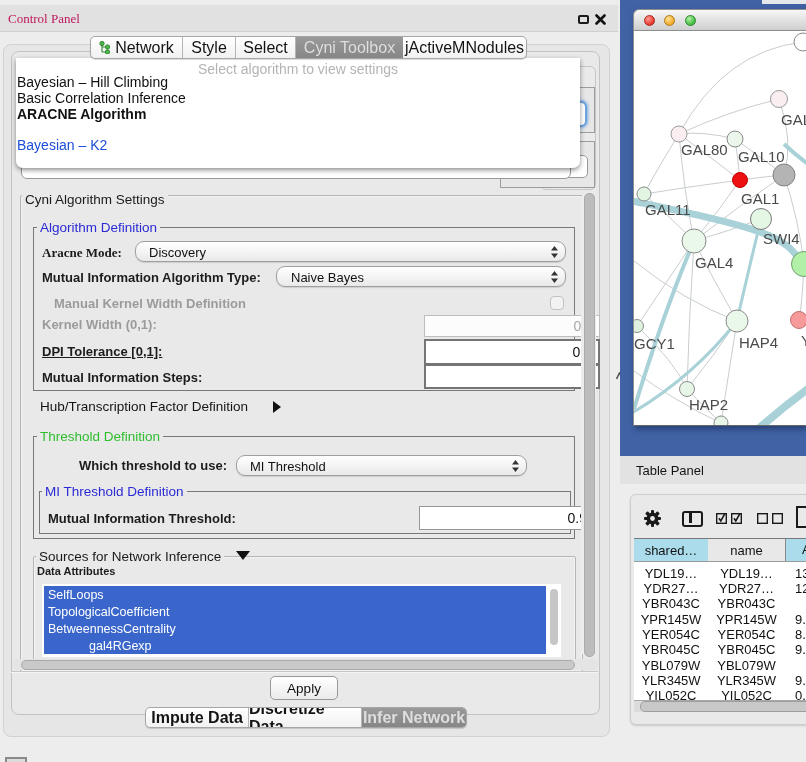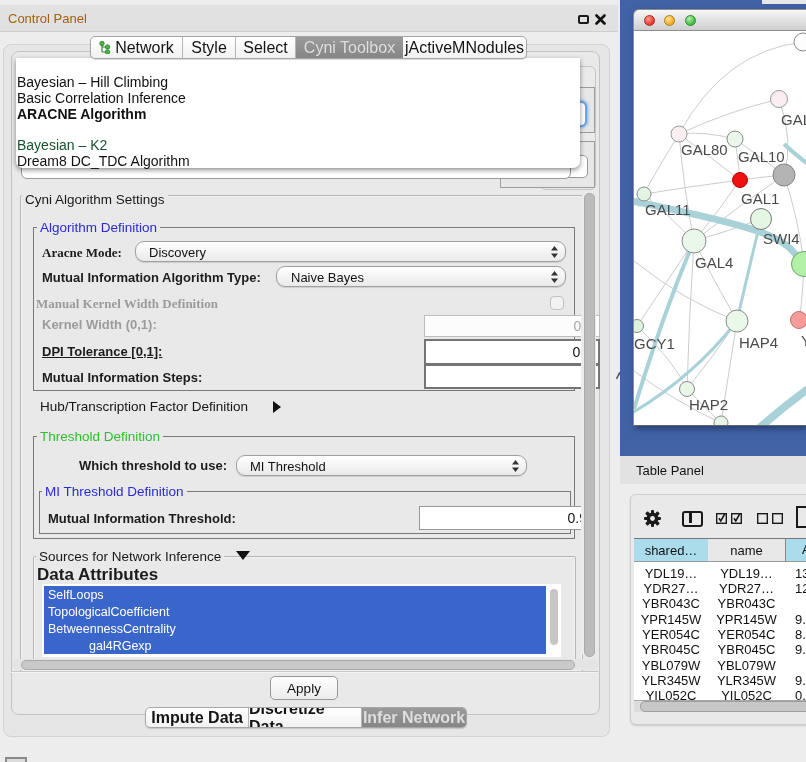--- a/index.html
+++ b/index.html
@@ -19,21 +19,21 @@
 .seg{position:absolute;height:21px;border:1px solid #a6a6a6;border-radius:5px;overflow:hidden;display:flex;
   background:linear-gradient(#ffffff,#f1f1f1);box-shadow:0 1px 1px rgba(0,0,0,.15);}
 .seg .s{height:100%;display:flex;align-items:center;justify-content:center;
   font-size:16px;color:#141414;border-right:1px solid #b4b4b4;box-sizing:border-box;}
 .seg .s:last-child{border-right:none;}
 .seg .sel{background:linear-gradient(#9a9a9a,#868686);color:#dedede;border-right:none;}
 </style></head>
 <body>
 
 <div class="abs" style="left:0;top:5px;width:618px;height:26px;background:#e1e1e1;border-bottom:1px solid #cfcfcf;"></div>
-<div class="abs" style="left:8px;top:11px;font-size:13px;color:#a16207;">Control Panel</div>
+<div class="abs" style="left:8px;top:11px;font-size:13px;color:#be185d;font-family:Liberation Serif, serif;">Control Panel</div>
 <div class="abs" style="left:578px;top:15px;width:7px;height:5px;border:2px solid #1a1a1a;border-radius:2px;"></div>
 <svg class="abs" style="left:595px;top:14px;" width="11" height="11" viewBox="0 0 11 11">
     <path d="M1.5 1.5 L9.5 9.5 M9.5 1.5 L1.5 9.5" stroke="#111" stroke-width="2.6" stroke-linecap="round"></path>
   </svg>
 
 <div class="abs" style="left:3px;top:44px;width:605px;height:691px;background:#e6e6e6;border:1px solid #d2d2d2;border-radius:8px;"></div>
 <div class="abs" style="left:11px;top:51px;width:587px;height:662px;background:#e9e9e9;border:1px solid #c3c3c3;border-radius:8px;"></div>
 
 <div class="abs" style="left:540px;top:66px;width:54px;height:122px;background:#eaeaea;border:1px solid #c6c6c6;border-radius:6px;"></div>
 <div class="abs" style="left:500px;top:87px;width:93px;height:44px;border:1px solid #9d9d9d;background:#e7e7e7;"></div>
@@ -59,21 +59,21 @@
 
 <div class="lbl" style="left:42px;top:270px;">Mutual Information Algorithm Type:</div>
 <div class="combo" style="left:276px;top:266px;width:288px;height:19px;">
     <span class="tx" style="left:14px;">Naive Bayes</span>
     <svg class="ar" viewBox="0 0 7 12">
       <path d="M3.5 0 L7 4.5 H0 Z" fill="#333"></path>
       <path d="M3.5 12 L0 7.5 H7 Z" fill="#333"></path>
     </svg>
   </div>
 
-<div class="lbl dis" style="left:36px;top:296px;font-family:Liberation Serif, serif;">Manual Kernel Width Definition</div>
+<div class="lbl dis" style="left:54px;top:296px;">Manual Kernel Width Definition</div>
 <div class="abs" style="left:550px;top:296px;width:12px;height:12px;background:#f2f2f2;border:1px solid #c2c2c2;border-radius:4px;"></div>
 
 <div class="lbl dis" style="left:42px;top:317px;">Kernel Width (0,1):</div>
 <div class="field" style="left:424px;top:315px;width:142px;height:20px;border:1px solid #bdbdbd;background:#fcfcfc;font-size:14px;">
     <span style="color:#a8a8a8;">0.0</span>
   </div>
 
 <div class="lbl" style="left:42px;top:344px;text-decoration:underline;">DPI Tolerance [0,1]:</div>
 <div class="field" style="left:424px;top:339px;width:140px;height:22px;border:2px solid #757575;font-size:14px;">
     <span>0.0</span>
@@ -104,21 +104,21 @@
 
 <div class="lbl" style="left:48px;top:511px;">Mutual Information Threshold:</div>
 <div class="field" style="left:419px;top:506px;width:141px;height:22px;border:1px solid #979797;font-size:14px;">
     <span>0.9</span>
   </div>
 
 <div class="etch" style="left:33px;top:556px;width:541px;height:108px;"></div>
 <div class="grptitle" style="left:36px;top:549px;color:#1a1a1a;font-size:13.5px;">Sources for Network Inference</div>
 <div class="abs" style="left:236px;top:551px;width:0;height:0;border-top:9px solid #111;border-left:7px solid transparent;border-right:7px solid transparent;"></div>
 
-<div class="lbl" style="left:37px;top:565px;font-size:17px;">Data Attributes</div>
+<div class="lbl" style="left:37px;top:565px;font-size:11px;">Data Attributes</div>
 
 <div class="abs" style="left:42px;top:584px;width:519px;height:73px;background:#fff;overflow:hidden;">
   <div class="abs" style="left:2px;top:2px;width:502px;height:17px;background:#3a66cc;"></div>
   <div class="abs" style="left:2px;top:19px;width:502px;height:17px;background:#3a66cc;"></div>
   <div class="abs" style="left:2px;top:36px;width:502px;height:17px;background:#3a66cc;"></div>
   <div class="abs" style="left:2px;top:53px;width:502px;height:17px;background:#3a66cc;"></div>
   <div class="abs" style="left:6px;top:4px;font-size:12.5px;color:#fff;">SelfLoops</div>
   <div class="abs" style="left:6px;top:21px;font-size:12.5px;color:#fff;">TopologicalCoefficient</div>
   <div class="abs" style="left:6px;top:38px;font-size:12.5px;color:#fff;">BetweennessCentrality</div>
   <div class="abs" style="left:6px;top:55px;font-size:12.5px;color:#fff;margin-left:41px;">gal4RGexp</div>
@@ -141,25 +141,25 @@
   <div class="s" style="width:113px;font-weight:bold;">Discretize Data</div>
   <div class="s sel" style="width:104px;font-weight:bold;">Infer Network</div>
 </div>
 
 <div class="abs" style="left:5px;top:757px;width:18px;height:10px;border:2px solid #8a8a8a;background:#dcdcdc;"></div>
 <svg class="abs" style="left:616px;top:372px;" width="7" height="8" viewBox="0 0 7 8">
     <path d="M0.5 7 L3.5 1 L6.5 7" fill="none" stroke="#555" stroke-width="1.6"></path>
   </svg>
 
 <div class="abs" style="left:16px;top:58px;width:564px;height:110px;background:#fff;border-radius:0 0 7px 7px;box-shadow:0 2px 5px rgba(0,0,0,.45);z-index:40;">
+  <div class="abs" style="left:0;top:3px;width:100%;text-align:center;font-size:14px;color:#b4b4b4;">Select algorithm to view settings</div>
   <div class="abs" style="left:1px;top:16px;font-size:14px;color:#111;">Bayesian – Hill Climbing</div>
   <div class="abs" style="left:1px;top:32px;font-size:14px;color:#111;">Basic Correlation Inference</div>
   <div class="abs" style="left:1px;top:48px;font-size:14px;color:#111;font-weight:bold;">ARACNE Algorithm</div>
-  <div class="abs" style="left:1px;top:79px;font-size:14px;color:#14532d;">Bayesian – K2</div>
-  <div class="abs" style="left:1px;top:95px;font-size:14px;color:#111;">Dream8 DC_TDC Algorithm</div>
+  <div class="abs" style="left:1px;top:79px;font-size:14px;color:#1d4ed8;">Bayesian – K2</div>
 </div>
 
 <div class="seg" style="left:90px;top:36px;width:435px;z-index:50;">
   <div class="s" style="width:92px;">
     <svg width="12" height="13" viewBox="0 0 12 13" style="margin-right:4px;">
         <path d="M3 3 V11 M3 6 L8 6 M3 11 L8 11" stroke="#3a8a3a" stroke-width="1.2" fill="none"></path>
         <circle cx="3" cy="2.5" r="2.2" fill="#49b849" stroke="#2c7a2c" stroke-width="0.8"></circle>
         <circle cx="8.5" cy="6" r="2.2" fill="#49b849" stroke="#2c7a2c" stroke-width="0.8"></circle>
         <circle cx="8.5" cy="11" r="2.2" fill="#49b849" stroke="#2c7a2c" stroke-width="0.8"></circle>
       </svg>

